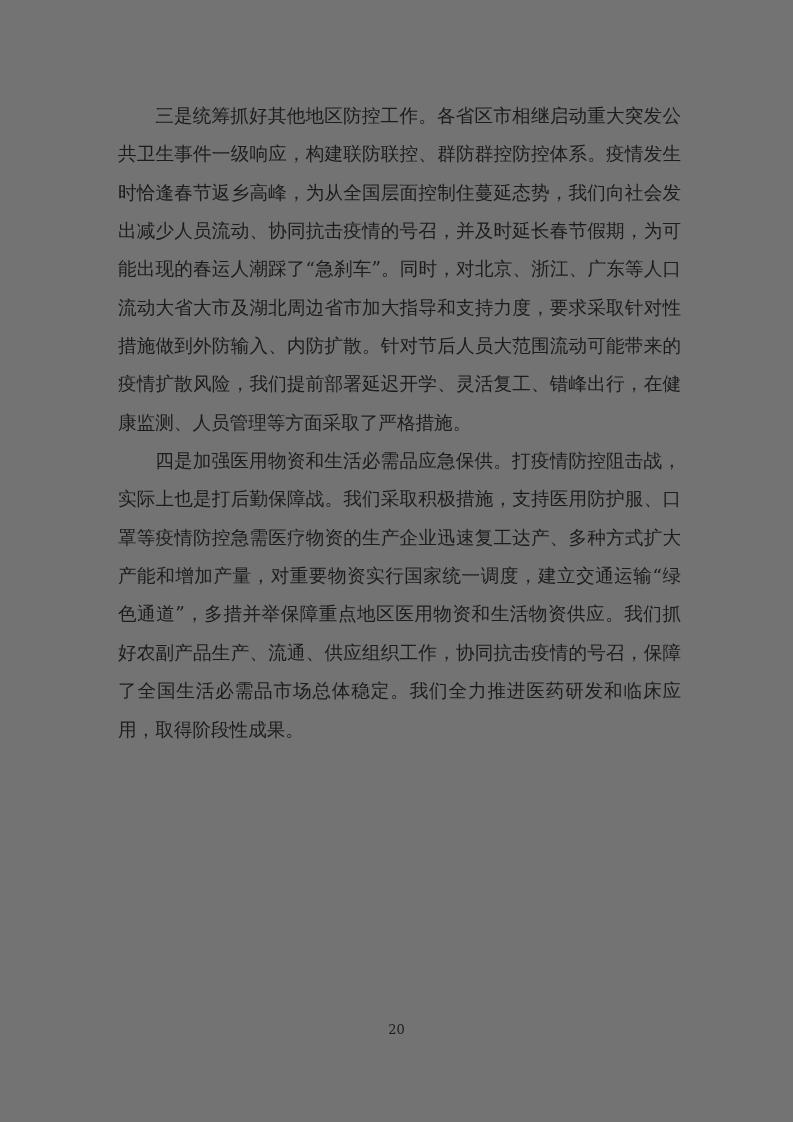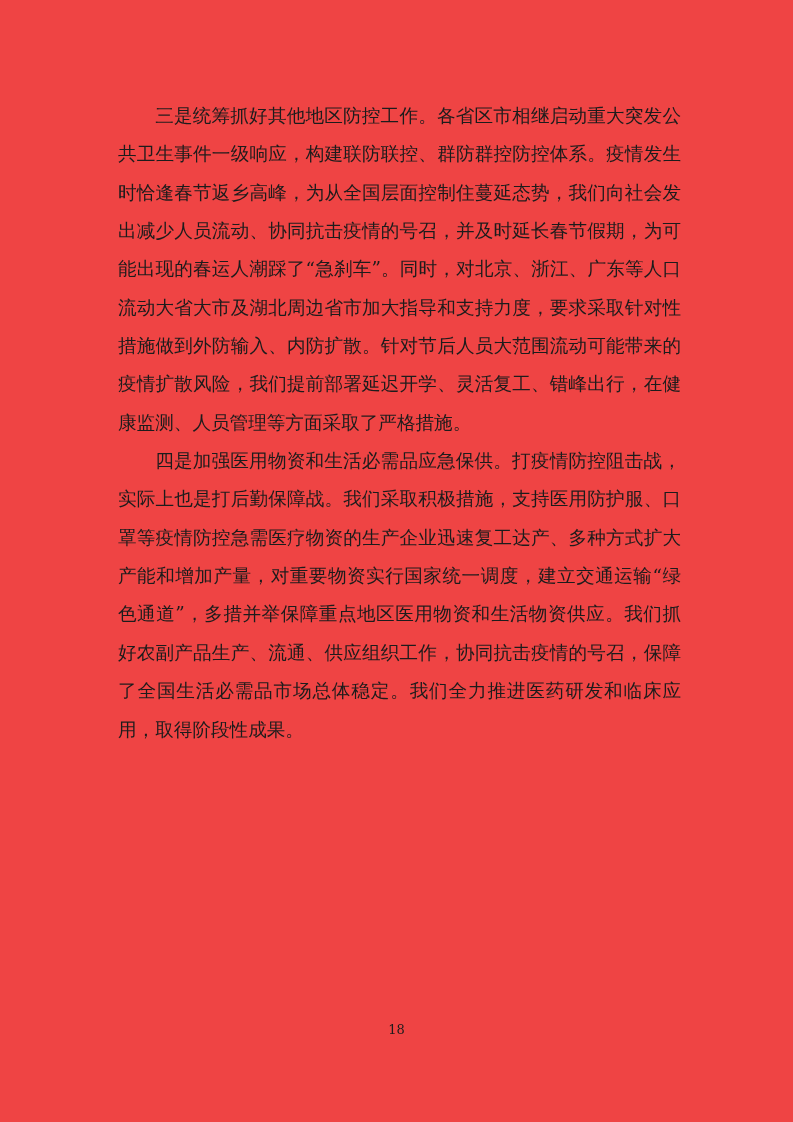--- a/index.html
+++ b/index.html
@@ -4,21 +4,21 @@
 <style>
   html, body {
     margin: 0;
     padding: 0;
     background: #ffffff;
   }
   .page {
     position: relative;
     width: 793px;
     height: 1122px;
-    background: #ef4444;
+    background: #737373;
     overflow: hidden;
     font-family: "DejaVu Serif", "Liberation Serif", serif;
   }
   .content {
     position: absolute;
     top: 97px;
     left: 118px;
     width: 563px;
     color: #1c1c1c;
     font-size: 18.6px;
@@ -44,14 +44,14 @@
   }
 </style>
 </head>
 <body>
 
 <div class="page">
   <div class="content">
     <p>三是统筹抓好其他地区防控工作。各省区市相继启动重大突发公共卫生事件一级响应，构建联防联控、群防群控防控体系。疫情发生时恰逢春节返乡高峰，为从全国层面控制住蔓延态势，我们向社会发出减少人员流动、协同抗击疫情的号召，并及时延长春节假期，为可能出现的春运人潮踩了“急刹车”。同时，对北京、浙江、广东等人口流动大省大市及湖北周边省市加大指导和支持力度，要求采取针对性措施做到外防输入、内防扩散。针对节后人员大范围流动可能带来的疫情扩散风险，我们提前部署延迟开学、灵活复工、错峰出行，在健康监测、人员管理等方面采取了严格措施。</p>
     <p>四是加强医用物资和生活必需品应急保供。打疫情防控阻击战，实际上也是打后勤保障战。我们采取积极措施，支持医用防护服、口罩等疫情防控急需医疗物资的生产企业迅速复工达产、多种方式扩大产能和增加产量，对重要物资实行国家统一调度，建立交通运输“绿色通道”，多措并举保障重点地区医用物资和生活物资供应。我们抓好农副产品生产、流通、供应组织工作，协同抗击疫情的号召，保障了全国生活必需品市场总体稳定。我们全力推进医药研发和临床应用，取得阶段性成果。</p>
   </div>
-  <div class="page-number">18</div>
+  <div class="page-number">20</div>
 </div>
 
 </body></html>

